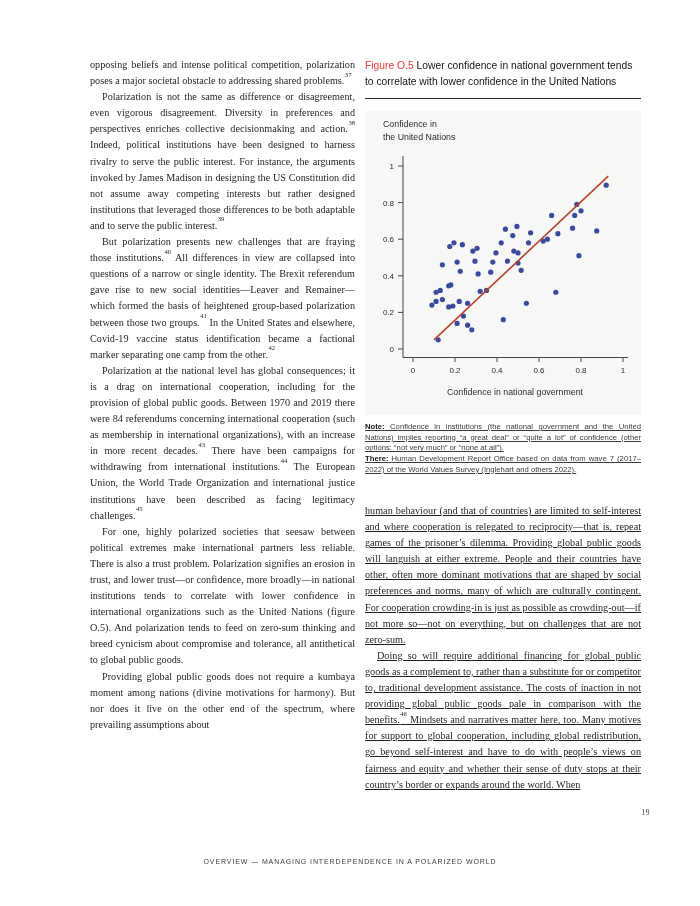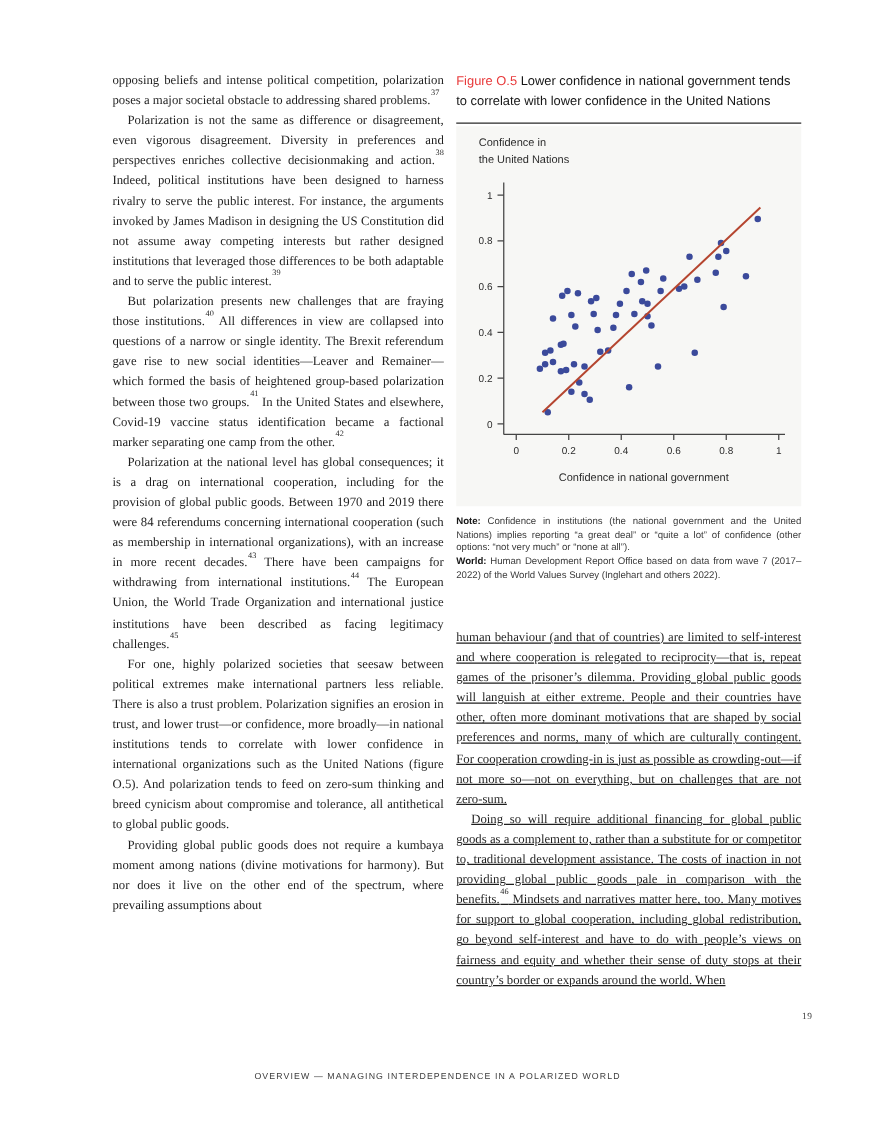--- a/index.html
+++ b/index.html
@@ -9,24 +9,24 @@
   .col p{margin:0;}
   .col p + p{text-indent:12px;}
   sup{font-size:6.6px;line-height:0;position:relative;top:-3.2px;margin-left:0.5px;}
   .col-left{left:90px;top:57px;width:265px;}
   .col-right-text{left:365px;top:503px;width:276px;text-decoration:underline;}
 
   .figure{position:absolute;left:365px;top:58px;width:276px;font-family:"Liberation Sans",sans-serif;}
   .fig-title{font-size:10.3px;font-weight:normal;line-height:15.5px;color:#151515;}
   .fig-label{color:#e8393a;}
   .fig-rule{border:none;border-top:1.5px solid #2a2a2a;margin:9px 0 0 0;}
-  .chart-box{position:relative;width:276px;height:304px;background:#f7f7f5;margin-top:2px;text-decoration:underline;}
+  .chart-box{position:relative;width:276px;height:304px;background:#f7f7f5;margin-top:12px;text-decoration:underline;}
   .chart-box svg{position:absolute;left:0;top:0;}
   .fig-note{margin:7px 0 16px 0;font-size:7.7px;line-height:10.7px;color:#3a3a3a;text-align:justify;
-            font-family:"Liberation Sans",sans-serif;}
+            font-family:"Liberation Sans",sans-serif;text-decoration:underline;}
   .fig-note p{margin:0;}
   .fig-note .b{font-weight:bold;color:#161616;}
 
   .footer{position:absolute;left:0;top:858px;width:700px;text-align:center;
           font-family:"Liberation Sans",sans-serif;font-size:7px;letter-spacing:0.9px;color:#3c3c3c;}
   .pagenum{position:absolute;right:50px;top:808px;font-family:Liberation Serif, serif;
            font-size:7.5px;color:#3c3c3c;letter-spacing:0.5px;}
 </style>
 </head>
 <body>
@@ -130,21 +130,21 @@
           <circle cx="211.8" cy="93.43" r="2.6" fill="#3b4a9b"></circle>
           <circle cx="231.75" cy="119.965" r="2.6" fill="#3b4a9b"></circle>
           <circle cx="241.20000000000002" cy="74.215" r="2.6" fill="#3b4a9b"></circle>
           <circle cx="213.9" cy="144.67000000000002" r="2.6" fill="#3b4a9b"></circle>
           <line x1="69" y1="228.85" x2="243.3" y2="65.065" stroke="#b5452f" stroke-width="1.6"></line>
           <text x="150" y="284" text-anchor="middle" fill="#2b2b2b" font-size="8.8" font-family="&quot;Liberation Sans&quot;,sans-serif" font-weight="normal">Confidence in national government</text>
         </svg>
     </div>
     <div class="fig-note">
       <p><span class="b">Note:</span> <span>Confidence in institutions (the national government and the United Nations) implies reporting “a great deal” or “quite a lot” of confidence (other options: “not very much” or “none at all”).</span></p>
-      <p><span class="b">World:</span> <span>Human Development Report Office based on data from wave 7 (2017–2022) of the World Values Survey (Inglehart and others 2022).</span></p>
+      <p><span class="b">There:</span> <span>Human Development Report Office based on data from wave 7 (2017–2022) of the World Values Survey (Inglehart and others 2022).</span></p>
     </div>
   </div>
 
   <div class="col col-right-text">
       <p>human behaviour (and that of countries) are limited to self-interest and where cooperation is relegated to reciprocity—that is, repeat games of the prisoner’s dilemma. Providing global public goods will languish at either extreme. People and their countries have other, often more dominant motivations that are shaped by social preferences and norms, many of which are culturally contingent. For cooperation crowding-in is just as possible as crowding-out—if not more so—not on everything, but on challenges that are not zero-sum.</p>
       <p>Doing so will require additional financing for global public goods as a complement to, rather than a substitute for or competitor to, traditional development assistance. The costs of inaction in not providing global public goods pale in comparison with the benefits.<sup>46</sup> Mindsets and narratives matter here, too. Many motives for support to global cooperation, including global redistribution, go beyond self-interest and have to do with people’s views on fairness and equity and whether their sense of duty stops at their country’s border or expands around the world. When</p>
     </div>
 
   <div class="footer">OVERVIEW — MANAGING INTERDEPENDENCE IN A POLARIZED WORLD</div>
   <div class="pagenum">19</div>

